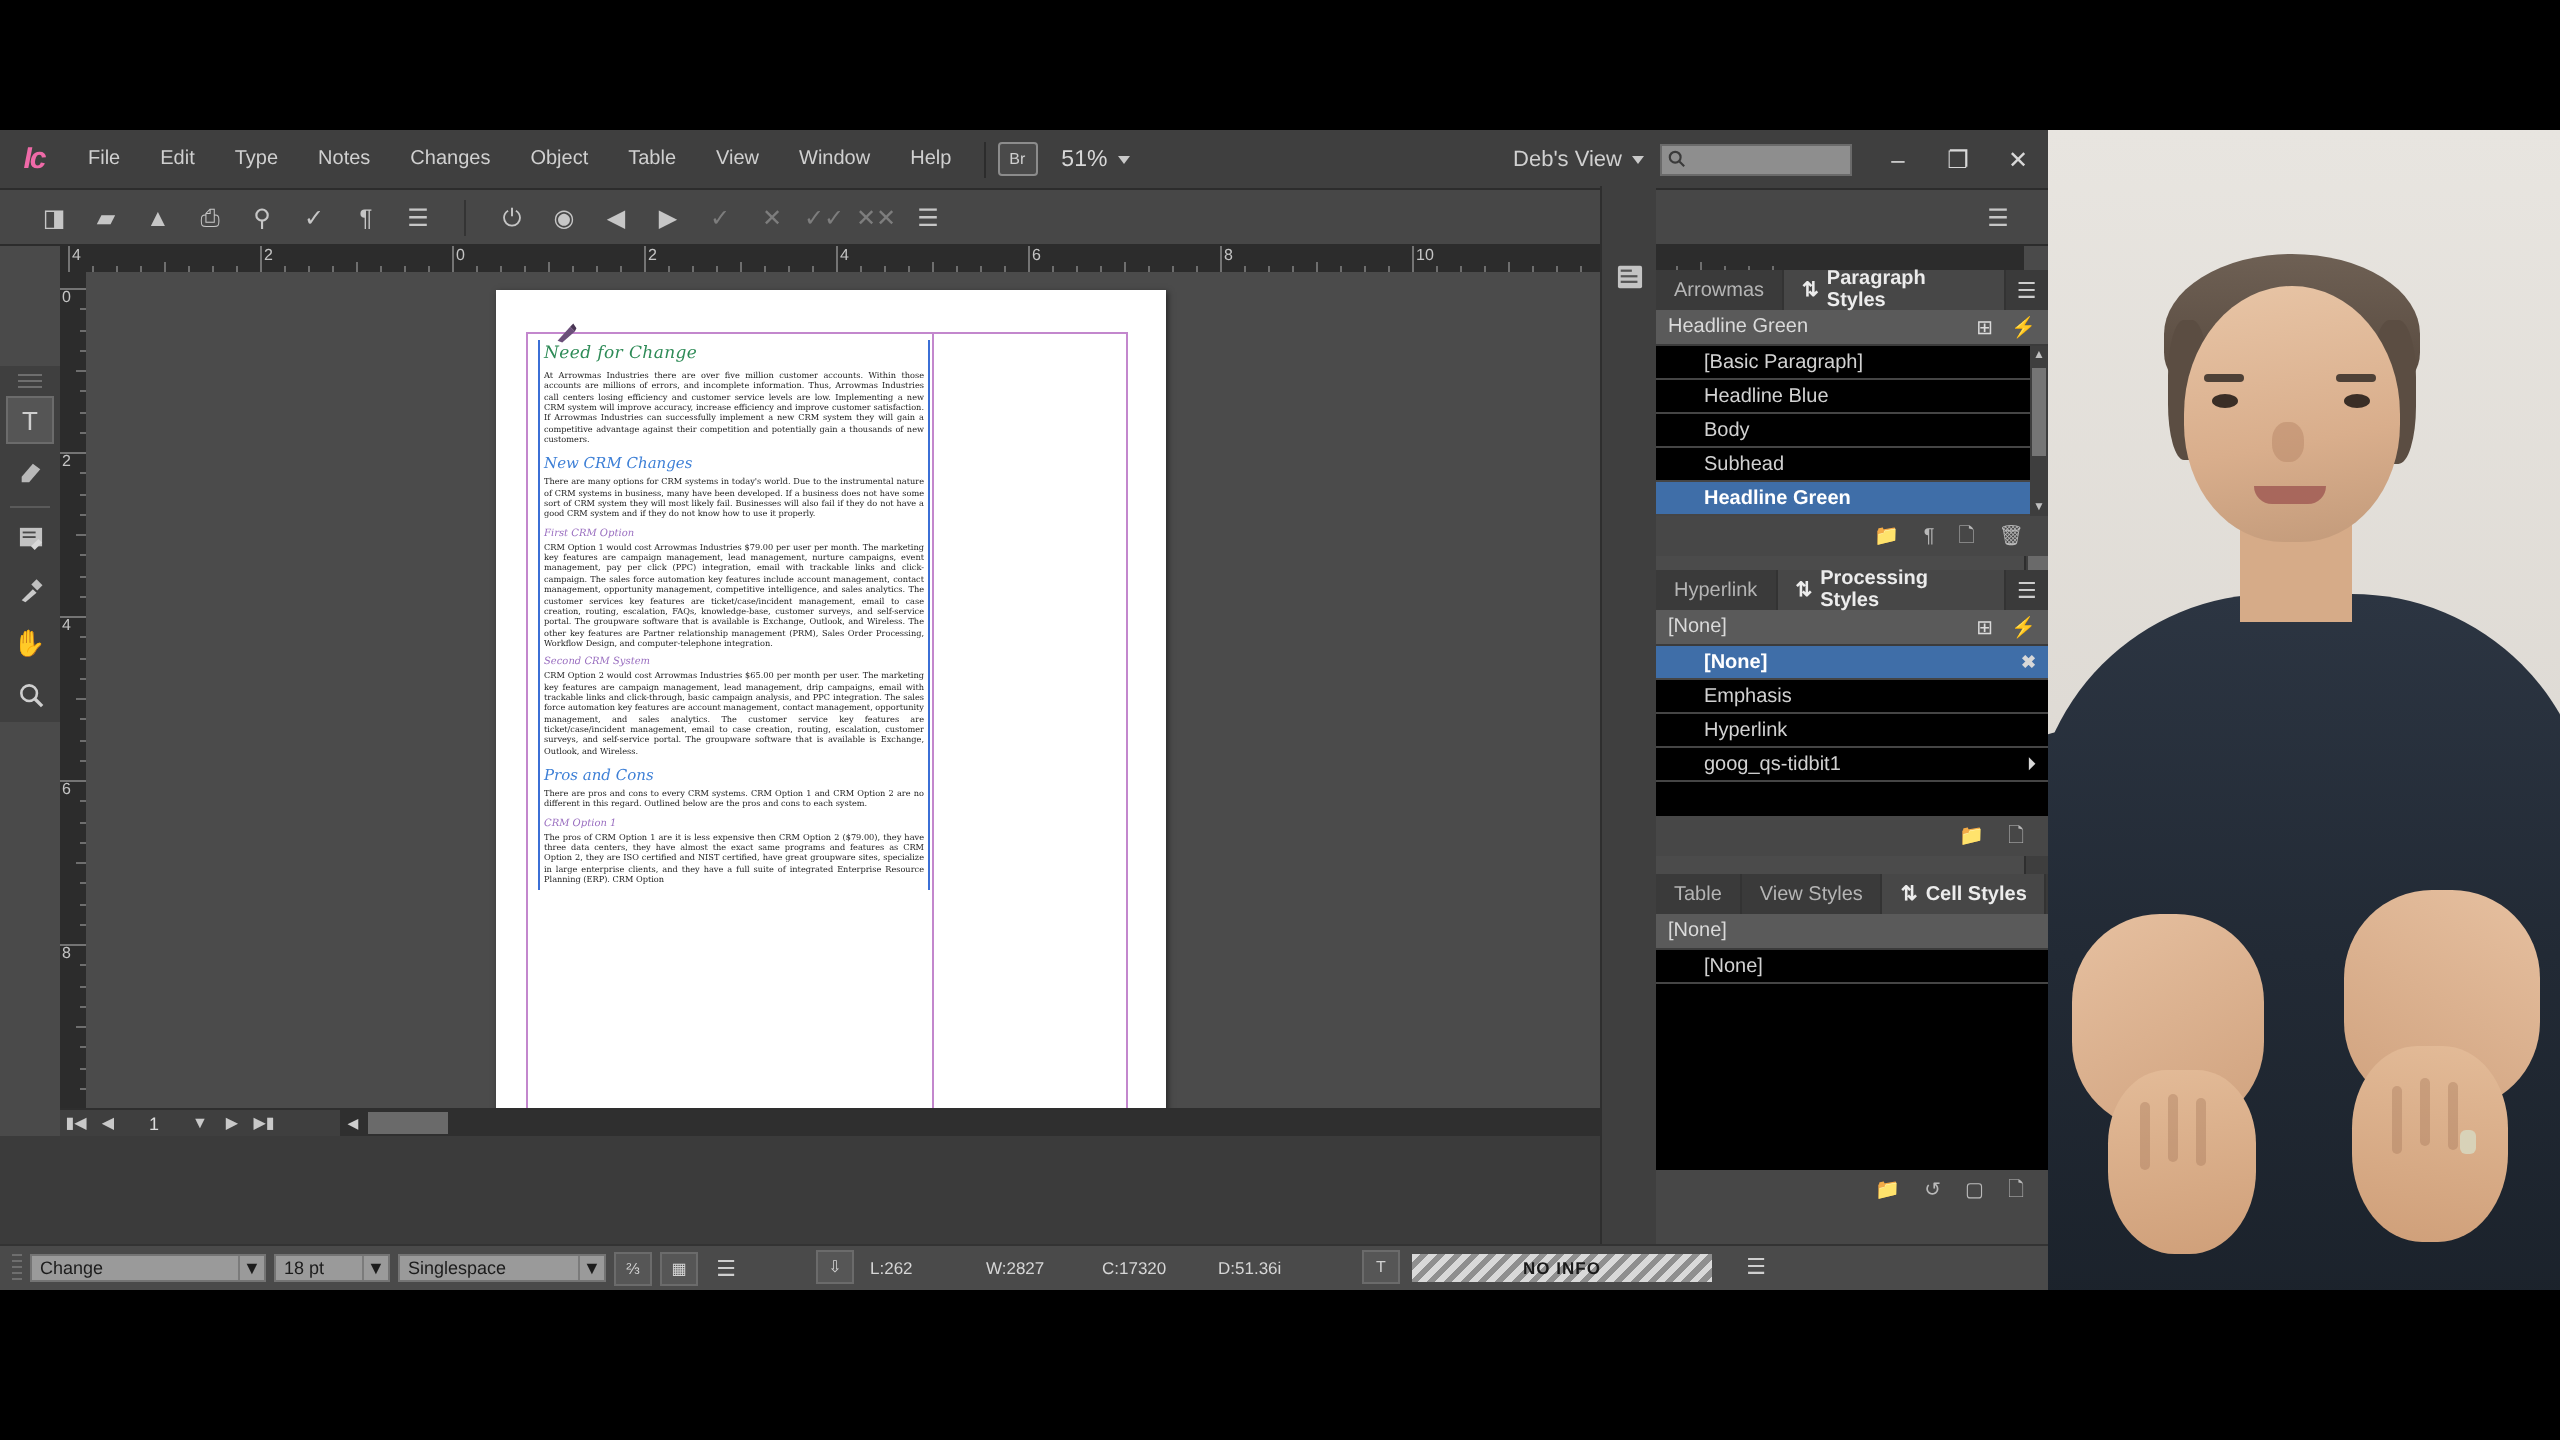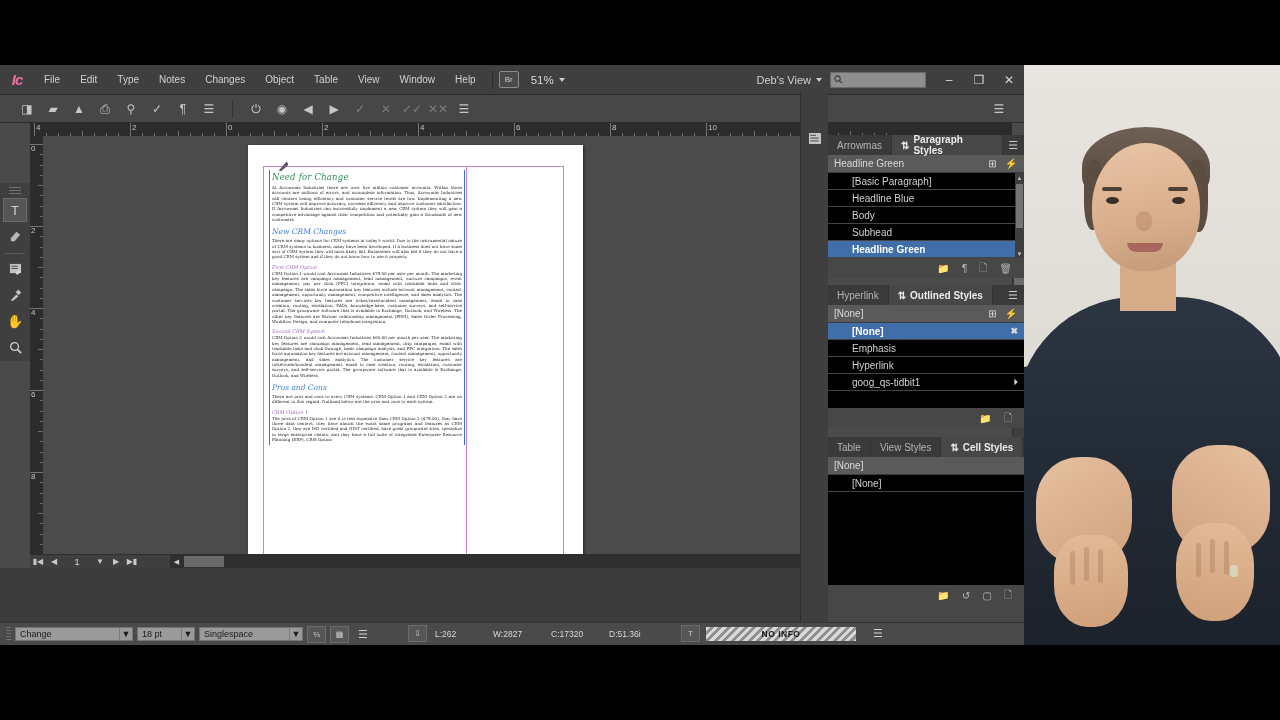--- a/index.html
+++ b/index.html
@@ -536,21 +536,21 @@
         <span>🗋</span>
         <span>🗑</span>
       </div>
     </div>
 
     <div class="dock" style="top:220px;">
       <div class="pnl-tabs">
         <div class="pnl-tab">Hyperlink</div>
         <div class="pnl-tab active">
           <span style="margin-right:4px;">⇅</span>
-          <span>Outlined Styles</span>
+          <span>Processing Styles</span>
         </div>
         <div class="pnl-menu">☰</div>
       </div>
       <div class="pnl-field">
         <span>[None]</span>
         <span class="right-ic">
           <span>⊞</span>
           <span style="color:#e0e0e0;">⚡</span>
         </span>
       </div>

